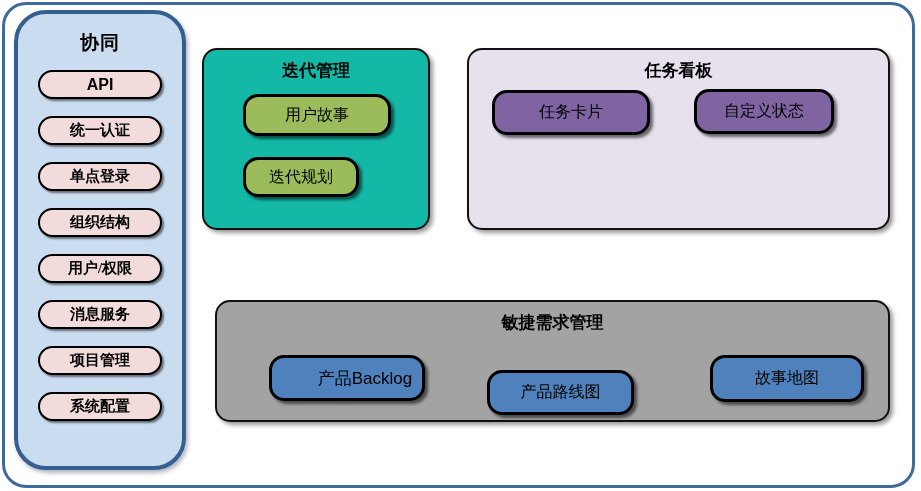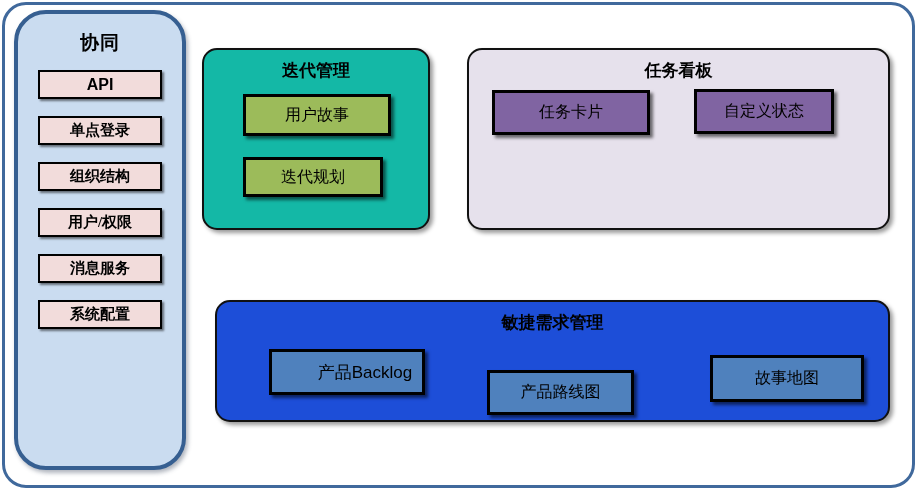--- a/index.html
+++ b/index.html
@@ -1,15 +1,15 @@
 <!DOCTYPE html>
 <html><head>
 <meta charset="utf-8">
 <style>
-  * { margin:0; padding:0; box-sizing:border-box; }
+  * { margin:0; padding:0; box-sizing:border-box;border-radius:15px; }
   body { background:#fff; font-family:"Liberation Sans","DejaVu Sans",sans-serif; }
   .canvas {
     position:relative; width:921px; height:491px; background:#ffffff; overflow:hidden;
   }
   .outer-frame {
     position:absolute; left:2px; top:2px; width:913px; height:486px;
     border:3px solid #40699C; border-radius:24px; background:transparent;
   }
   
   .sidebar {
@@ -37,60 +37,62 @@
   .group {
     position:absolute; border:2px solid #111; border-radius:15px;
     box-shadow:3px 3px 4px rgba(0,0,0,0.4);
   }
   .group-title {
     position:absolute; top:9px; left:0; width:100%; text-align:center;
     font-size:17px; font-weight:bold; color:#000;
   }
   .group-iteration { left:202px; top:48px; width:228px; height:182px; background:#14b8a6; }
   .group-taskboard { left:467px; top:48px; width:423px; height:182px; background:#E6E1EC; }
-  .group-requirements { left:215px; top:300px; width:675px; height:122px; background:#1d4ed8; }
+  .group-requirements { left:215px; top:300px; width:675px; height:122px; background:#a3a3a3; }
   
   .node {
     position:absolute; border:3px solid #000;
     box-shadow:3px 3px 3px rgba(0,0,0,0.55);
     display:flex; align-items:center; justify-content:center;
     font-size:16px; font-weight:normal; color:#000;
     font-family:"Liberation Serif","DejaVu Serif",serif;
   }
   .node.latin-mixed { font-family:"Liberation Sans","DejaVu Sans",sans-serif; font-size:17px; }
   .node-green  { background:#9CBB5A; }
   .node-purple { background:#8064A2; }
   .node-blue   { background:#4F81BD; }
   
   .n-user-story         { left:39px;  top:44px;  width:148px; height:42px; }
-  .n-iteration-planning { left:39px;  top:107px; width:140px; height:40px; }
+  .n-iteration-planning { left:39px;  top:107px; width:116px; height:40px; }
   
   .n-task-card          { left:23px;  top:40px;  width:158px; height:45px; }
   .n-custom-status      { left:225px; top:39px;  width:140px; height:45px; }
   .n-burndown           { left:23px;  top:117px; width:158px; height:46px; }
   .n-task-distribution  { left:226px; top:123px; width:176px; height:46px; }
   
-  .n-product-backlog    { left:52px;  top:47px;  width:156px; height:46px;padding-left:36px; }
+  .n-product-backlog    { left:52px;  top:53px;  width:156px; height:46px;padding-left:36px; }
   .n-product-roadmap    { left:270px; top:68px;  width:147px; height:45px; }
   .n-story-map          { left:493px; top:53px;  width:154px; height:47px; }
 </style>
 </head>
 <body>
 
 <div class="canvas">
   <div class="outer-frame"></div>
 
   <div class="sidebar">
     <div class="sidebar-title">协同</div>
     <div class="sidebar-items">
       <div class="side-item latin">API</div>
+      <div class="side-item">统一认证</div>
       <div class="side-item">单点登录</div>
       <div class="side-item">组织结构</div>
       <div class="side-item">用户/权限</div>
       <div class="side-item">消息服务</div>
+      <div class="side-item">项目管理</div>
       <div class="side-item">系统配置</div>
     </div>
   </div>
 
   <div class="group group-iteration">
     <div class="group-title">迭代管理</div>
     <div class="node node-green n-user-story">用户故事</div>
     <div class="node node-green n-iteration-planning">迭代规划</div>
   </div>
 

